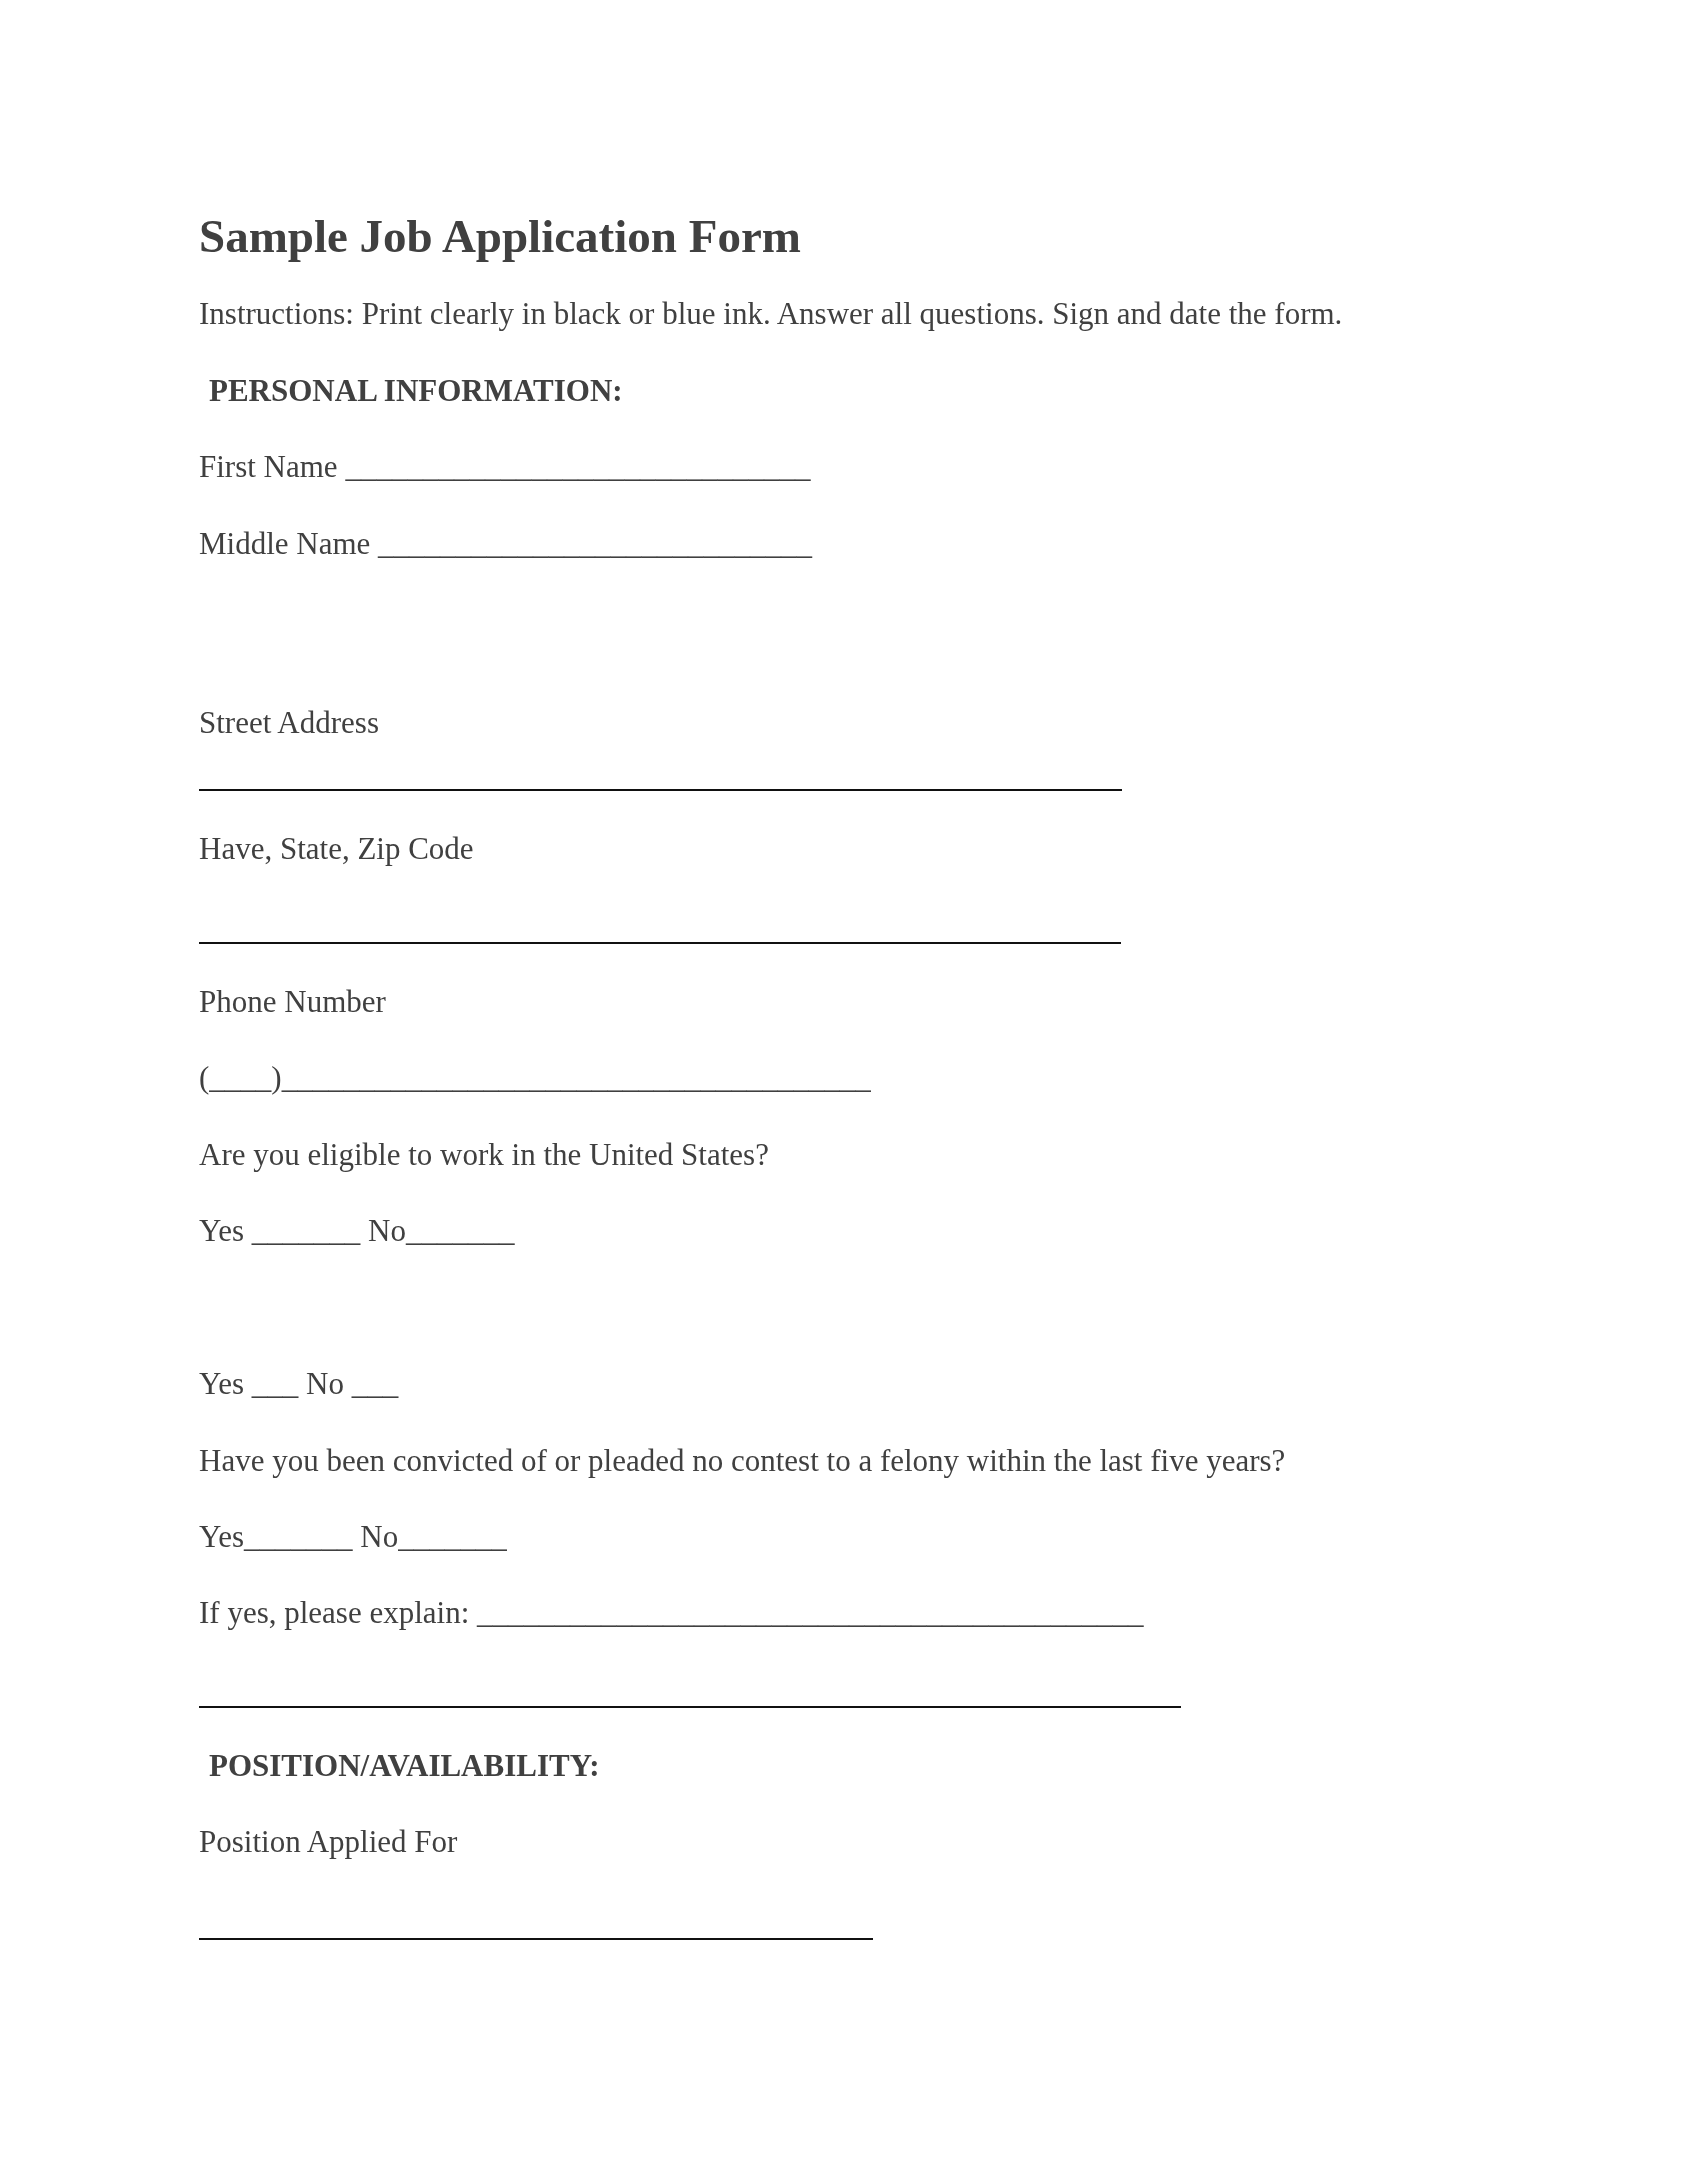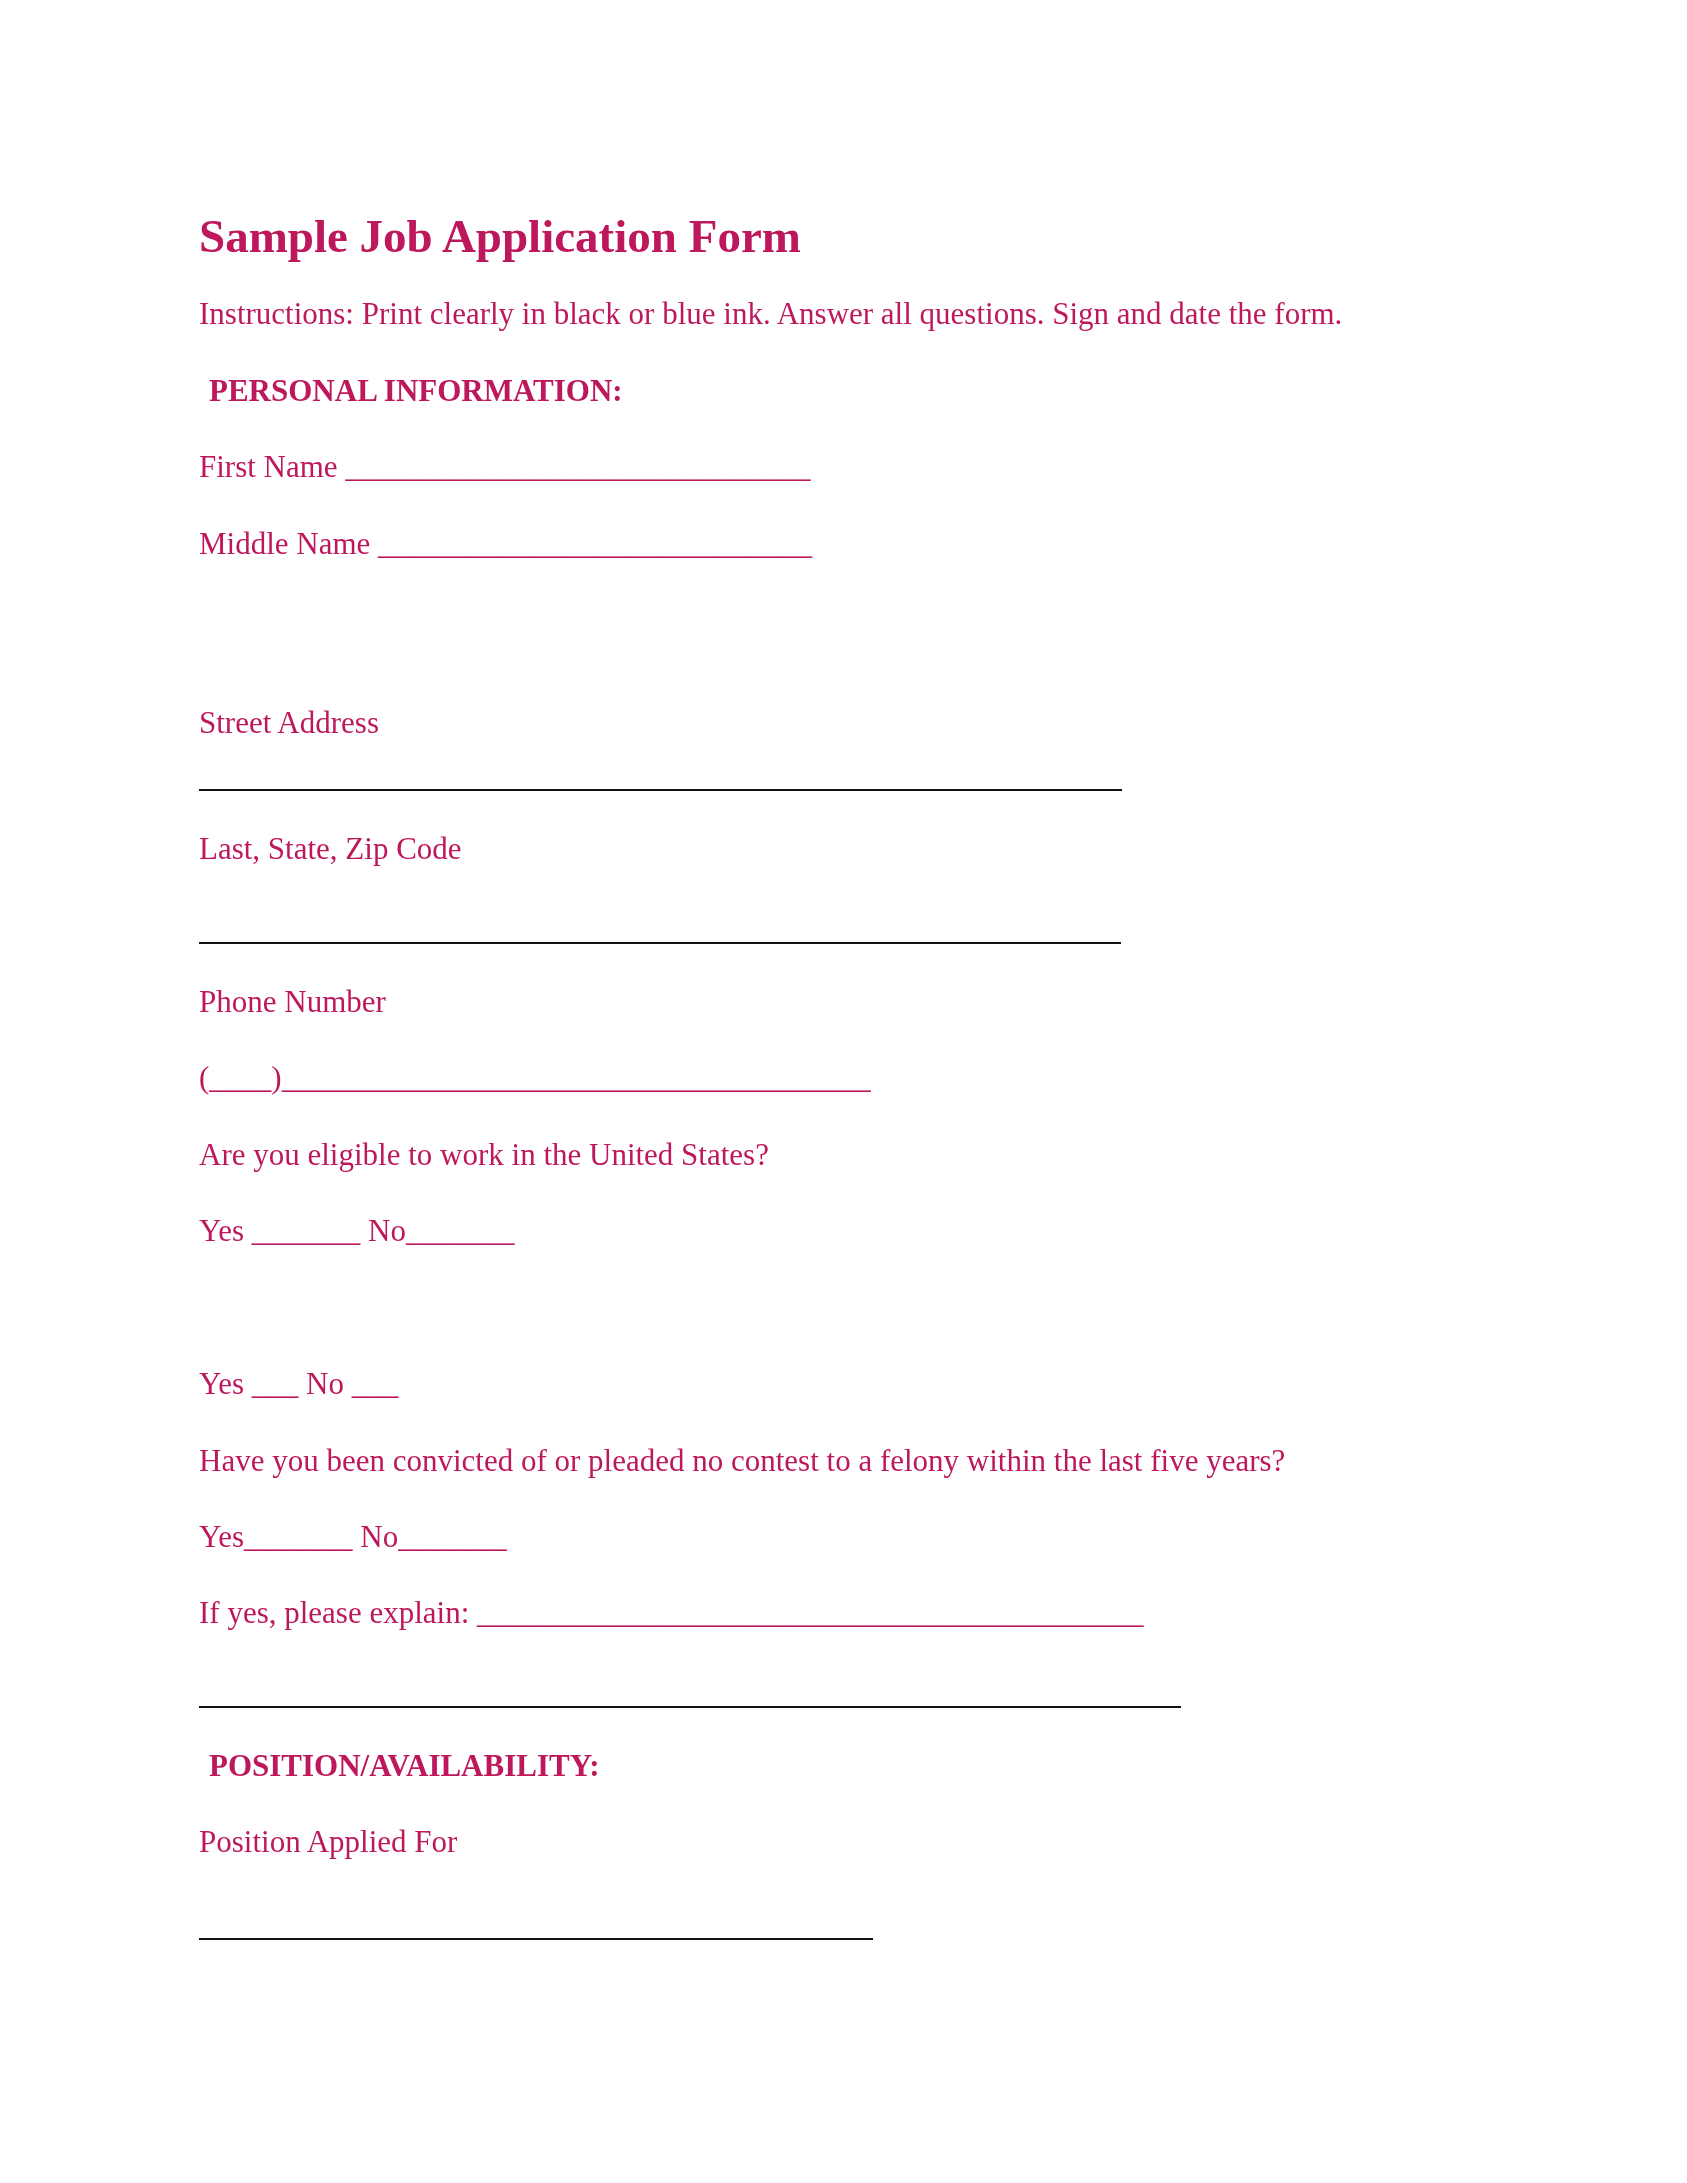--- a/index.html
+++ b/index.html
@@ -15,21 +15,21 @@
     color: #000000;
     font-family: "Liberation Serif", "DejaVu Serif", serif;
     overflow: hidden;
   }
   .line {
     position: absolute;
     left: 199px;
     font-size: 31px;
     line-height: 1;
     white-space: nowrap;
-    color: #be185d;
+    color: #404040;
   }
   .title {
     font-size: 47px;
     font-weight: bold;
   }
   .heading {
     font-weight: bold;
     margin-left: 10px;
   }
   .rule {
@@ -55,21 +55,21 @@
 
   <div class="line" style="top:528px"><span>Middle Name </span><span class="blank">____________________________</span></div>
 
   <div class="line" style="top:451px"><span>First Name </span><span class="blank">______________________________</span></div>
 
 
   <div class="line" style="top:707px">Street Address</div>
 
   <div class="rule" style="top:789px; width:923px"></div>
 
-  <div class="line" style="top:833px">Last, State, Zip Code</div>
+  <div class="line" style="top:833px">Have, State, Zip Code</div>
 
   <div class="rule" style="top:942px; width:922px"></div>
 
   <div class="line" style="top:986px">Phone Number</div>
 
   <div class="line" style="top:1062px">(____)______________________________________</div>
 
   <div class="line" style="top:1139px">Are you eligible to work in the United States?</div>
 
   <div class="line" style="top:1215px">Yes _______ No_______</div>

